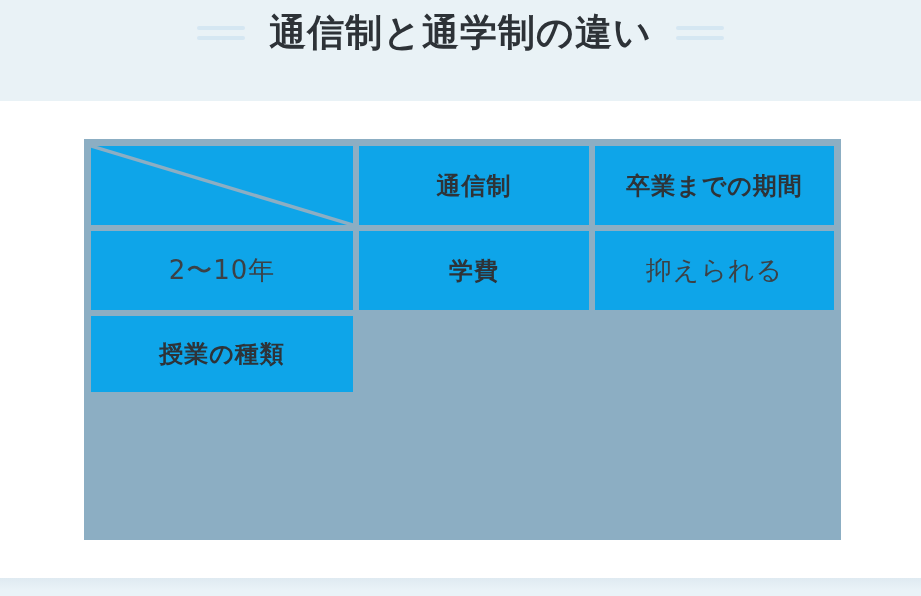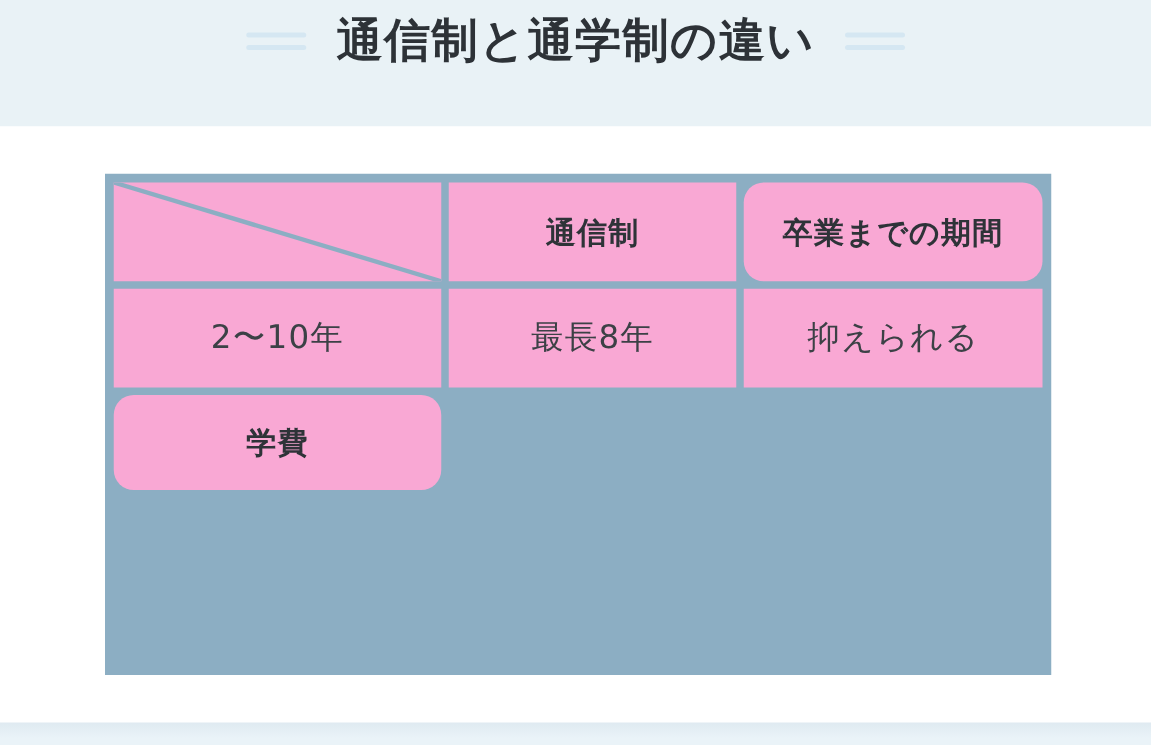--- a/index.html
+++ b/index.html
@@ -62,21 +62,21 @@
     height: 401px;
     box-sizing: border-box;
     background: #8caec3;          
     padding: 7px;
     display: grid;
     grid-template-columns: 262px 230px 1fr;
     grid-template-rows: 79px 79px 76px 1fr;
     gap: 6px;
   }
   .cell {
-    background: #f9a8d4;
+    background: #0ea5e9;
     display: flex;
     align-items: center;
     justify-content: center;
     text-align: center;
     position: relative;
   }
   .corner-cell svg {
     position: absolute;
     inset: 0;
     width: 100%;
@@ -86,21 +86,20 @@
     font-size: 24px;
     font-weight: bold;
     color: #2e3338;
     letter-spacing: 1px;
   }
   .row-label {
     font-size: 24px;
     font-weight: bold;
     color: #2e3338;
     letter-spacing: 1px;
-    border-radius: 16px;
   }
   .cell-value {
     font-size: 26px;
     font-weight: normal;
     color: #3c4146;
     letter-spacing: 1px;
     white-space: pre-line;
     line-height: 1.4;
   }
 
@@ -136,23 +135,23 @@
 
     <div class="cell corner-cell">
       <svg viewBox="0 0 100 100" preserveAspectRatio="none">
         <line x1="0" y1="0" x2="100" y2="100" stroke="#8caec3" stroke-width="3.5" vector-effect="non-scaling-stroke"></line>
       </svg>
     </div>
     <div class="cell col-header">通信制</div>
 
     <div class="cell row-label">卒業までの期間</div>
     <div class="cell cell-value">2〜10年</div>
-    <div class="cell cell-value">最長8年</div>
 
+    <div class="cell row-label">学費</div>
     <div class="cell cell-value">抑えられる</div>
-    <div class="cell row-label">学費</div>
 
+    <div class="cell row-label">授業の種類</div>
 
   </div>
 
   <footer class="bottom-band"></footer>
 
 </div>
 
 </body></html>

